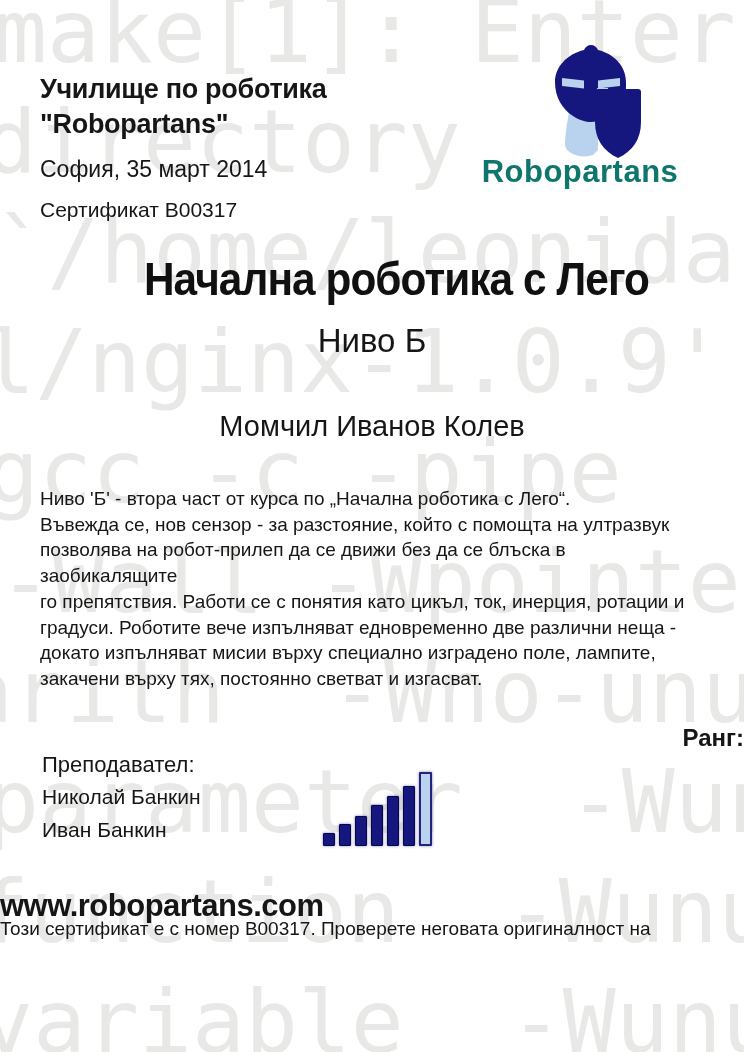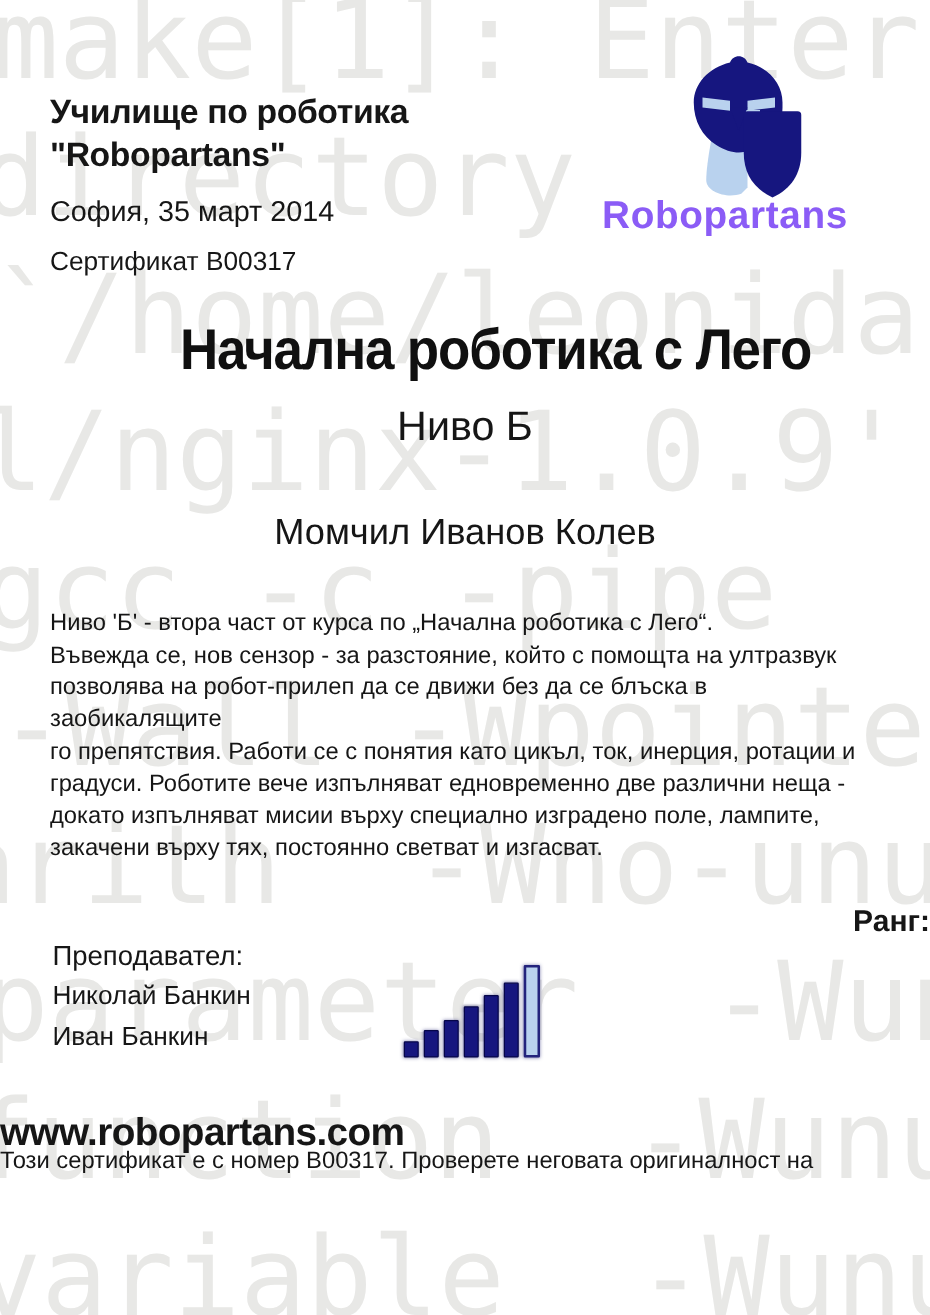--- a/index.html
+++ b/index.html
@@ -36,21 +36,21 @@
   .header-left{position:absolute;left:40px;top:46px;width:420px;margin-top:26px;}
   .school-name{font-size:27px;font-weight:700;line-height:35px;letter-spacing:-0.3px;}
   .city-date{font-size:23px;font-weight:400;line-height:30px;margin-top:12px;}
   .cert-number{font-size:21px;font-weight:400;line-height:28px;margin-top:12px;}
 
   .logo{position:absolute;left:460px;top:42px;width:240px;}
   .logo svg{display:block;margin-left:78px;}
   .logo-wordmark{
     margin-top:-10px;text-align:center;
     font-size:31px;font-weight:700;letter-spacing:0.5px;
-    color:#8b5cf6;
+    color:#0f766e;
   }
 
   .course-title{
     position:absolute;left:0;top:252px;width:744px;
     text-align:center;font-size:46px;font-weight:800;letter-spacing:-1px;color:#101010;margin-left:24px;
   }
   .course-title span{display:inline-block;transform:scaleX(0.92);transform-origin:center;}
   .course-level{
     position:absolute;left:0;top:322px;width:744px;
     text-align:center;font-size:33px;font-weight:400;

